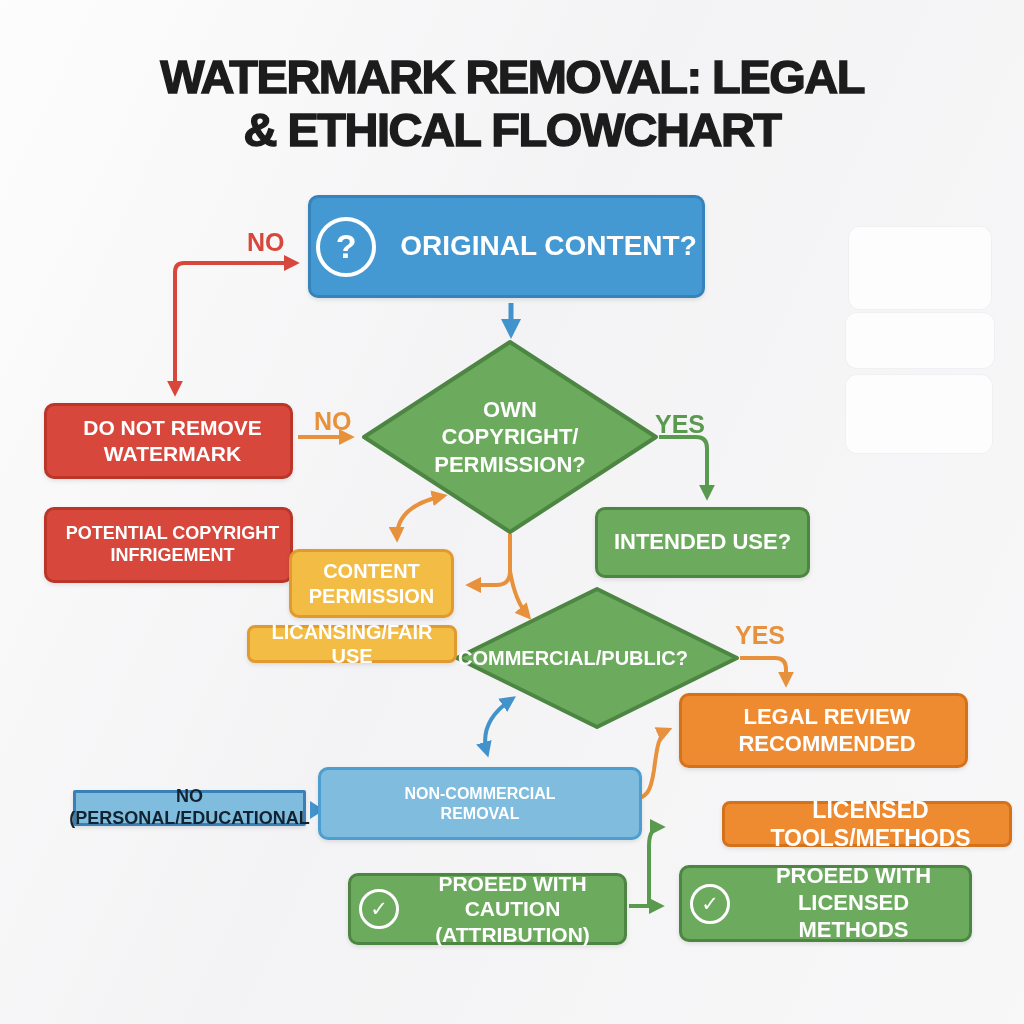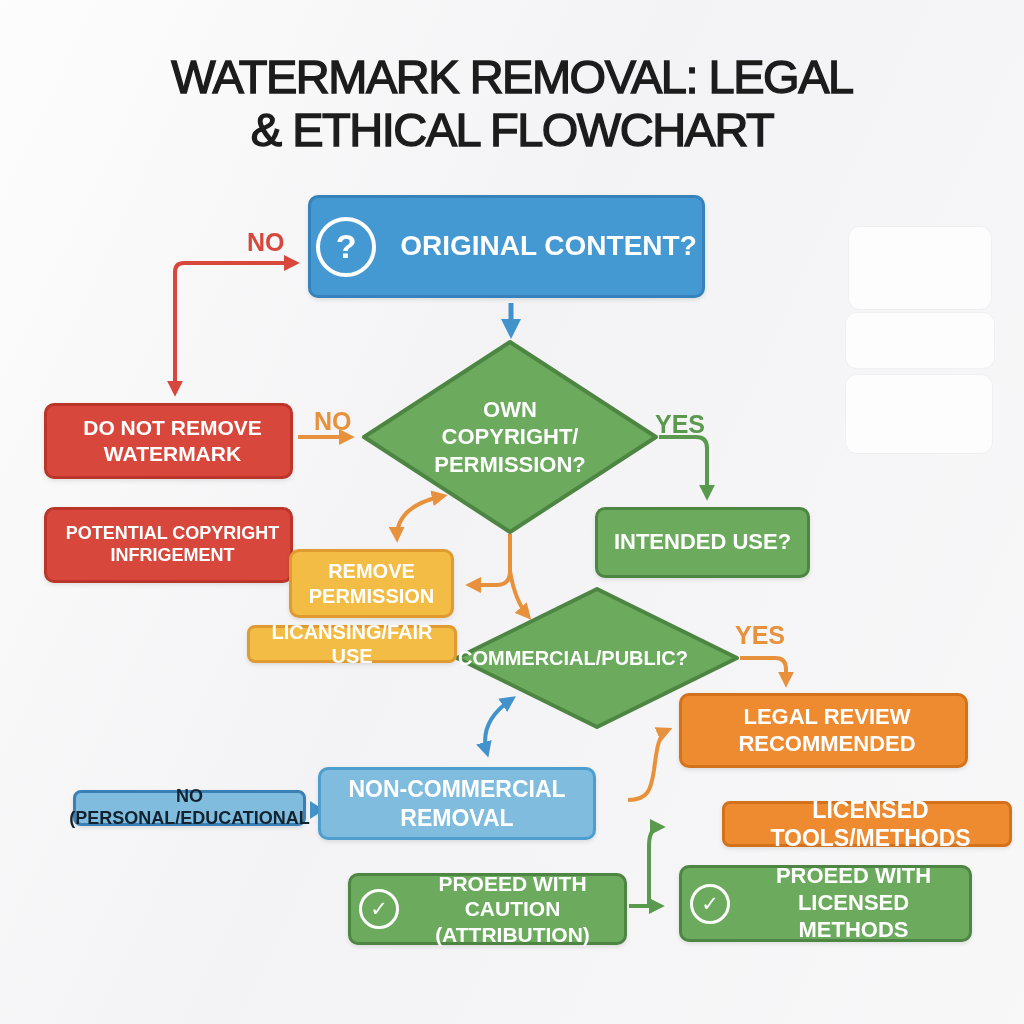--- a/index.html
+++ b/index.html
@@ -9,21 +9,21 @@
     overflow:hidden;
     background:
       linear-gradient(115deg, rgba(255,255,255,.8) 0%, rgba(243,243,245,.9) 45%, rgba(248,248,249,.95) 100%),
       #f4f4f5;
     font-family:"Liberation Sans","DejaVu Sans",sans-serif;
   }
   .prewrap{white-space:pre-line;}
   #title{
     position:absolute;left:0;top:50px;width:100%;
     text-align:center;
-    font-size:47px;font-weight:normal;line-height:1.13;
+    font-size:47px;font-weight:bold;line-height:1.13;
     color:#1c1c1c;letter-spacing:-1.5px;
     -webkit-text-stroke:1.4px #1c1c1c;
   }
   .node{
     position:absolute;
     display:flex;align-items:center;justify-content:center;
     text-align:center;color:#fff;font-weight:bold;
     border-radius:10px;box-sizing:border-box;
     box-shadow:0 2px 4px rgba(0,0,0,.10);
     line-height:1.22;
@@ -128,33 +128,33 @@
 
   <div class="node red prewrap" style="left:44px;top:507px;width:249px;height:76px;font-size:18px;">POTENTIAL COPYRIGHT
 INFRIGEMENT</div>
 
   <div class="dtext prewrap" style="left:410px;top:388px;width:200px;height:98px;font-size:22px;">OWN
 COPYRIGHT/
 PERMISSION?</div>
 
   <div class="node green" style="left:595px;top:507px;width:215px;height:71px;font-size:22px;">INTENDED USE?</div>
 
-  <div class="node yellow prewrap" style="left:289px;top:549px;width:165px;height:69px;font-size:20px;">REMOVE
+  <div class="node yellow prewrap" style="left:289px;top:549px;width:165px;height:69px;font-size:20px;">CONTENT
 PERMISSION</div>
 
   <div class="node yellow" style="left:247px;top:625px;width:210px;height:38px;font-size:20px;border-radius:8px;">LICANSING/FAIR USE</div>
 
   <div class="dtext" style="left:438px;top:641px;width:270px;height:34px;font-size:20px;">COMMERCIAL/PUBLIC?</div>
 
   <div class="node orange prewrap" style="left:679px;top:693px;width:289px;height:75px;font-size:22px;">LEGAL REVIEW
 RECOMMENDED</div>
 
-  <div class="node lblue" style="left:73px;top:790px;width:233px;height:36px;font-size:18px;color:#13222f;border-radius:8px;border-color:#3a7fb5;">NO (PERSONAL/EDUCATIONAL</div>
+  <div class="node lblue" style="left:73px;top:790px;width:233px;height:36px;font-size:18px;color:#13222f;border-radius:2px;border-color:#3a7fb5;">NO (PERSONAL/EDUCATIONAL</div>
 
-  <div class="node lblue prewrap" style="left:318px;top:767px;width:278px;height:73px;font-size:23px;">NON-COMMERCIAL
+  <div class="node lblue prewrap" style="left:318px;top:767px;width:324px;height:73px;font-size:16px;">NON-COMMERCIAL
 REMOVAL</div>
 
   <div class="node orange" style="left:678px;top:801px;width:290px;height:46px;font-size:23px;border-radius:8px;margin-left:44px;">LICENSED TOOLS/METHODS</div>
 
   <div class="node green" style="left:348px;top:873px;width:279px;height:72px;font-size:21px;gap:10px;padding:0 8px;">
     <span class="ccircle">✓</span>
     <span class="prewrap">PROEED WITH CAUTION
 (ATTRIBUTION)</span>
   </div>
 

